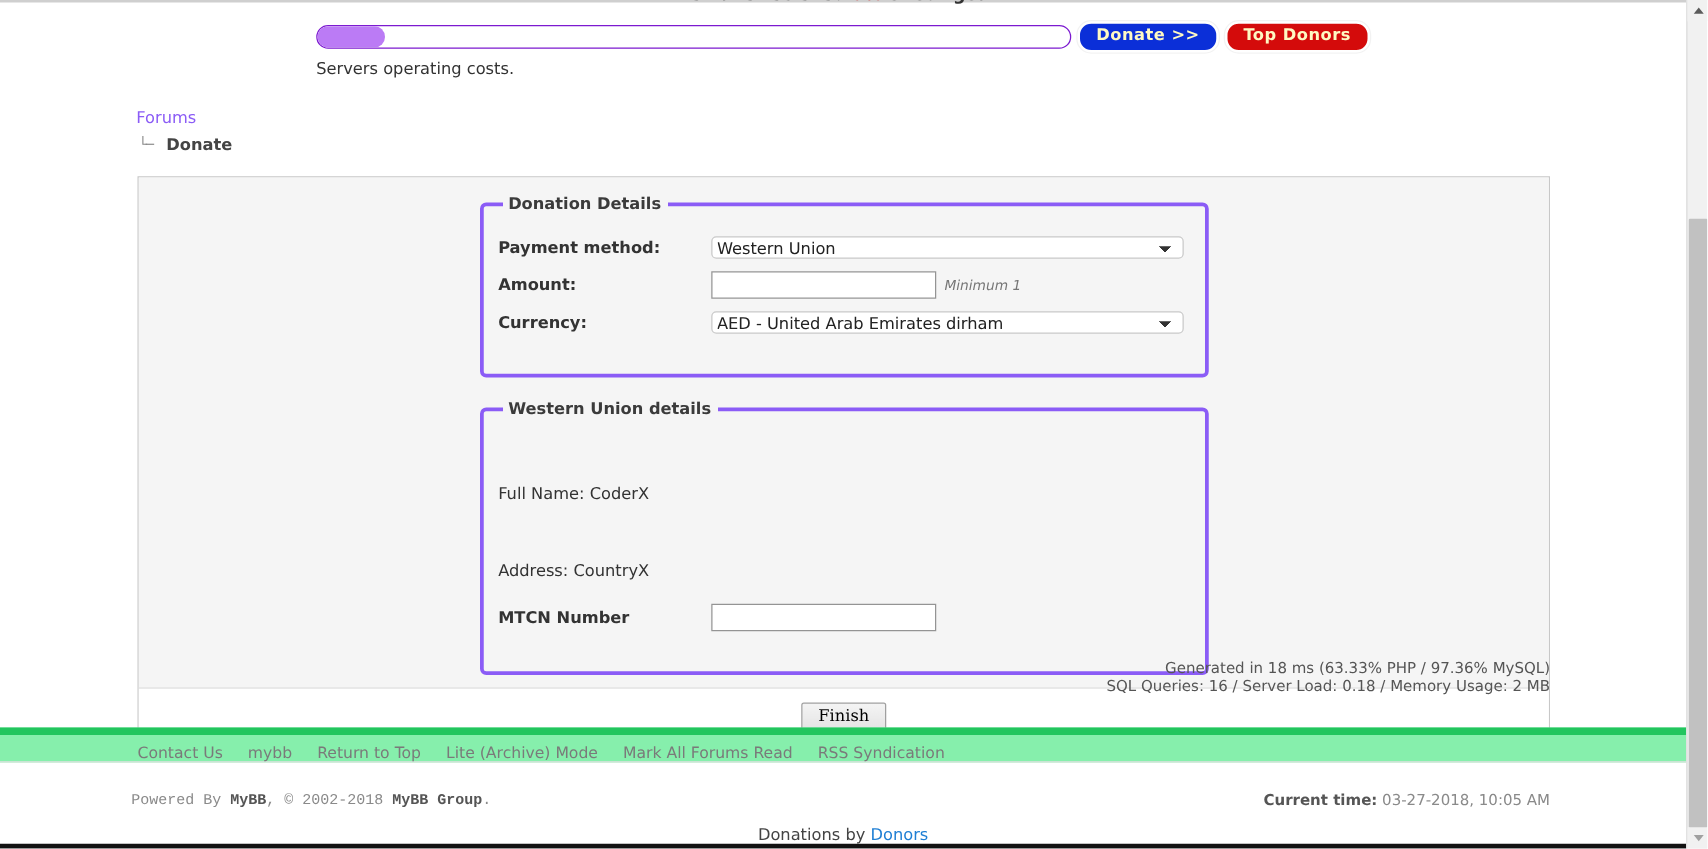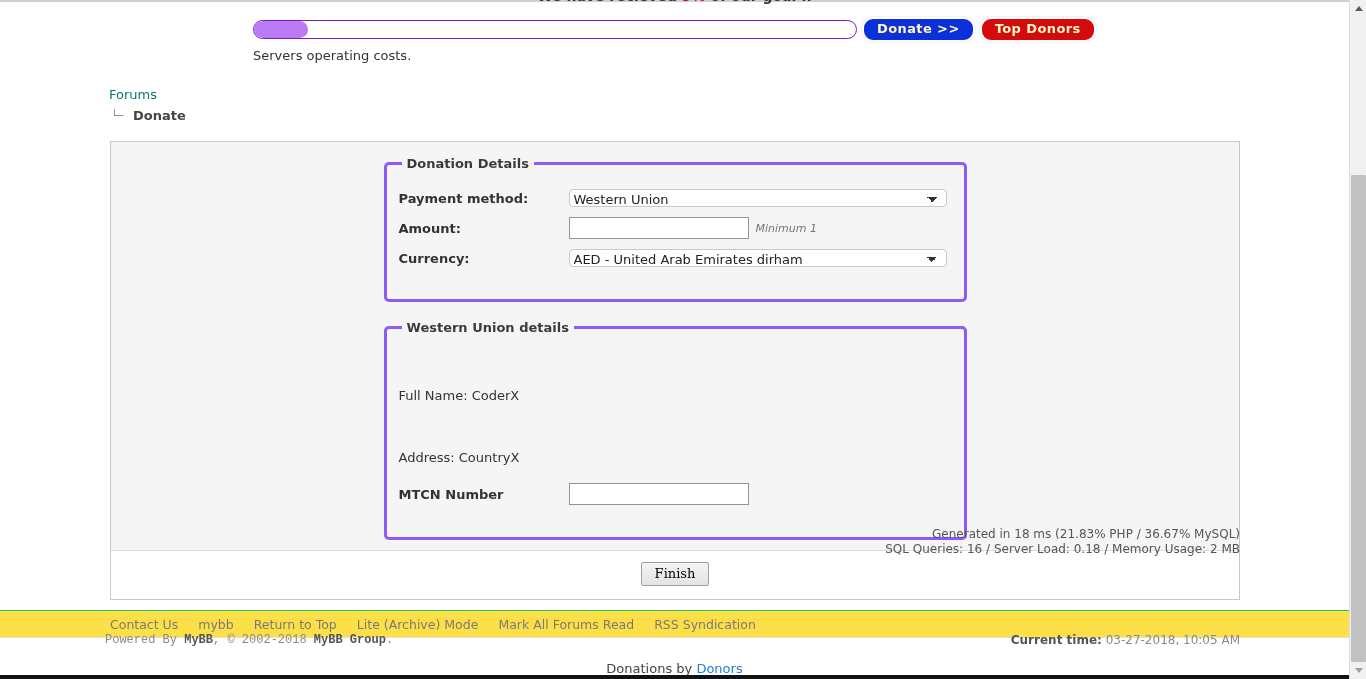--- a/index.html
+++ b/index.html
@@ -92,21 +92,21 @@
   }
 
   
   .breadcrumb {
     position: absolute;
     left: 109px; top: 86px;
     font-size: 13px;
     line-height: 17px;
   }
   .breadcrumb a {
-    color: #0f766e;
+    color: #8b5cf6;
     text-decoration: none;
   }
   .crumb-second {
     display: block;
     margin-top: 4px;
     padding-left: 2px;
     font-weight: bold;
     color: #444;
     white-space: nowrap;
   }
@@ -239,25 +239,25 @@
     font-size: 12px;
     color: #555;
     line-height: 15px;
   }
   .stats a { color: #0f6dbb; text-decoration: none; }
   .stats .brk { color: #555; }
 
   
   .footbar {
     position: absolute;
-    left: 0; top: 610px;
+    left: 0; top: 582px;
     width: 1349px;
     height: 28px;
-    background: #fde047;
-    border-top: 1px solid #22c55e;
+    background: #86efac;
+    border-top: 6px solid #22c55e;
     border-bottom: 1px solid #e1e1e1;
   }
   .footbar-inner {
     padding-left: 110px;
     line-height: 27px;
     font-size: 12.5px;
   }
   .footbar-inner a {
     color: #7a7a7a;
     text-decoration: none;
@@ -415,21 +415,21 @@
         </fieldset>
 
       </div>
 
       <div class="tfoot">
         <button class="finish">Finish</button>
       </div>
     </div>
 
     <div class="stats">
-      <div>Generated in 18 ms (21.83% PHP / 36.67% MySQL)</div>
+      <div>Generated in 18 ms (63.33% PHP / 97.36% MySQL)</div>
       <div>SQL Queries: 16 / Server Load: 0.18 / Memory Usage: 2 MB</div>
     </div>
 
     <div class="footbar">
       <div class="footbar-inner">
         <a href="#">Contact Us</a><a href="#">mybb</a><a href="#">Return to Top</a><a href="#">Lite (Archive) Mode</a><a href="#">Mark All Forums Read</a><a href="#">RSS Syndication</a>
       </div>
     </div>
 
     <div class="poweredby">

